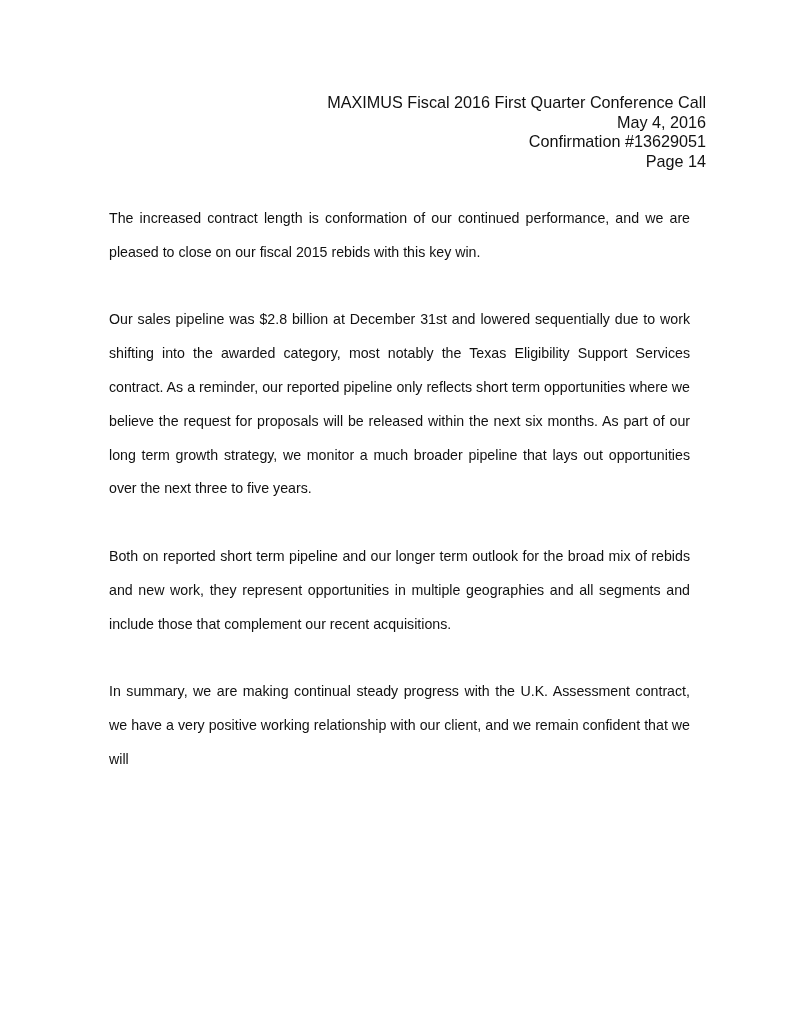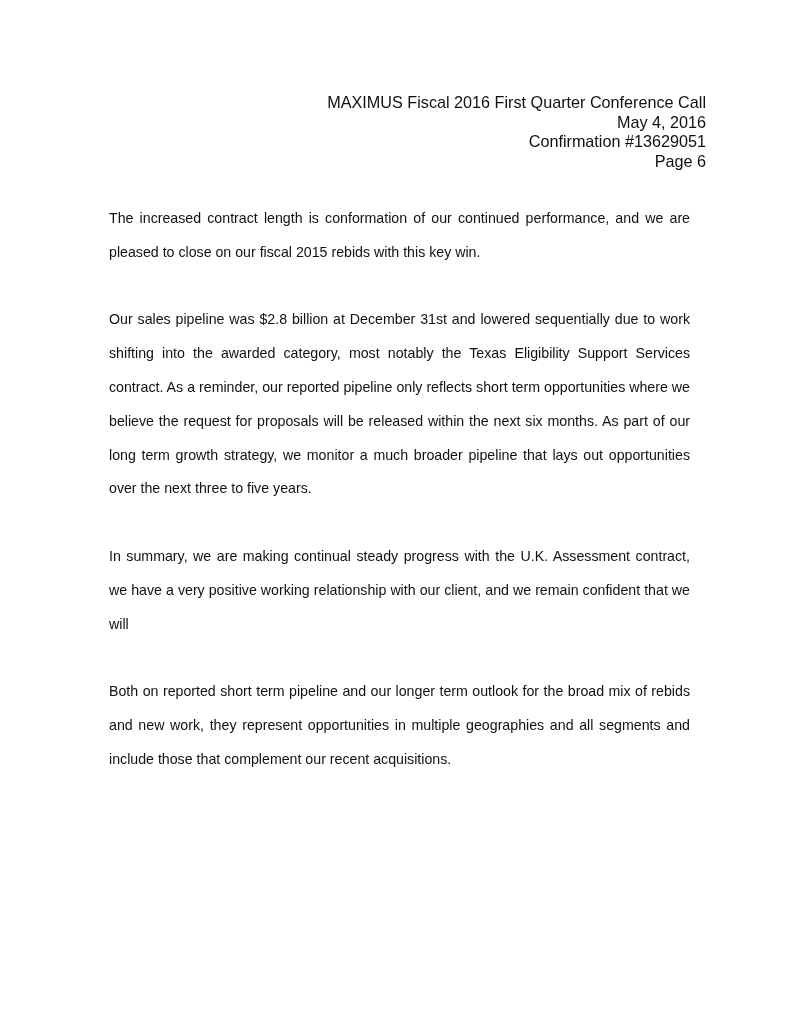--- a/index.html
+++ b/index.html
@@ -49,22 +49,22 @@
     .para + .para { margin-top: 33.8px; }
   </style>
 </head>
 <body>
 
 <div class="page">
   <div class="header">
     <div>MAXIMUS Fiscal 2016 First Quarter Conference Call</div>
     <div>May 4, 2016</div>
     <div>Confirmation #13629051</div>
-    <div>Page 6</div>
+    <div>Page 14</div>
   </div>
 
   <div class="body">
     <p class="para">The increased contract length is conformation of our continued performance, and we are pleased to close on our fiscal 2015 rebids with this key win.</p>
     <p class="para">Our sales pipeline was $2.8 billion at December 31st and lowered sequentially due to work shifting into the awarded category, most notably the Texas Eligibility Support Services contract. As a reminder, our reported pipeline only reflects short term opportunities where we believe the request for proposals will be released within the next six months. As part of our long term growth strategy, we monitor a much broader pipeline that lays out opportunities over the next three to five years.</p>
+    <p class="para">Both on reported short term pipeline and our longer term outlook for the broad mix of rebids and new work, they represent opportunities in multiple geographies and all segments and include those that complement our recent acquisitions.</p>
     <p class="para">In summary, we are making continual steady progress with the U.K. Assessment contract, we have a very positive working relationship with our client, and we remain confident that we will</p>
-    <p class="para">Both on reported short term pipeline and our longer term outlook for the broad mix of rebids and new work, they represent opportunities in multiple geographies and all segments and include those that complement our recent acquisitions.</p>
   </div>
 </div>
 
 </body></html>

